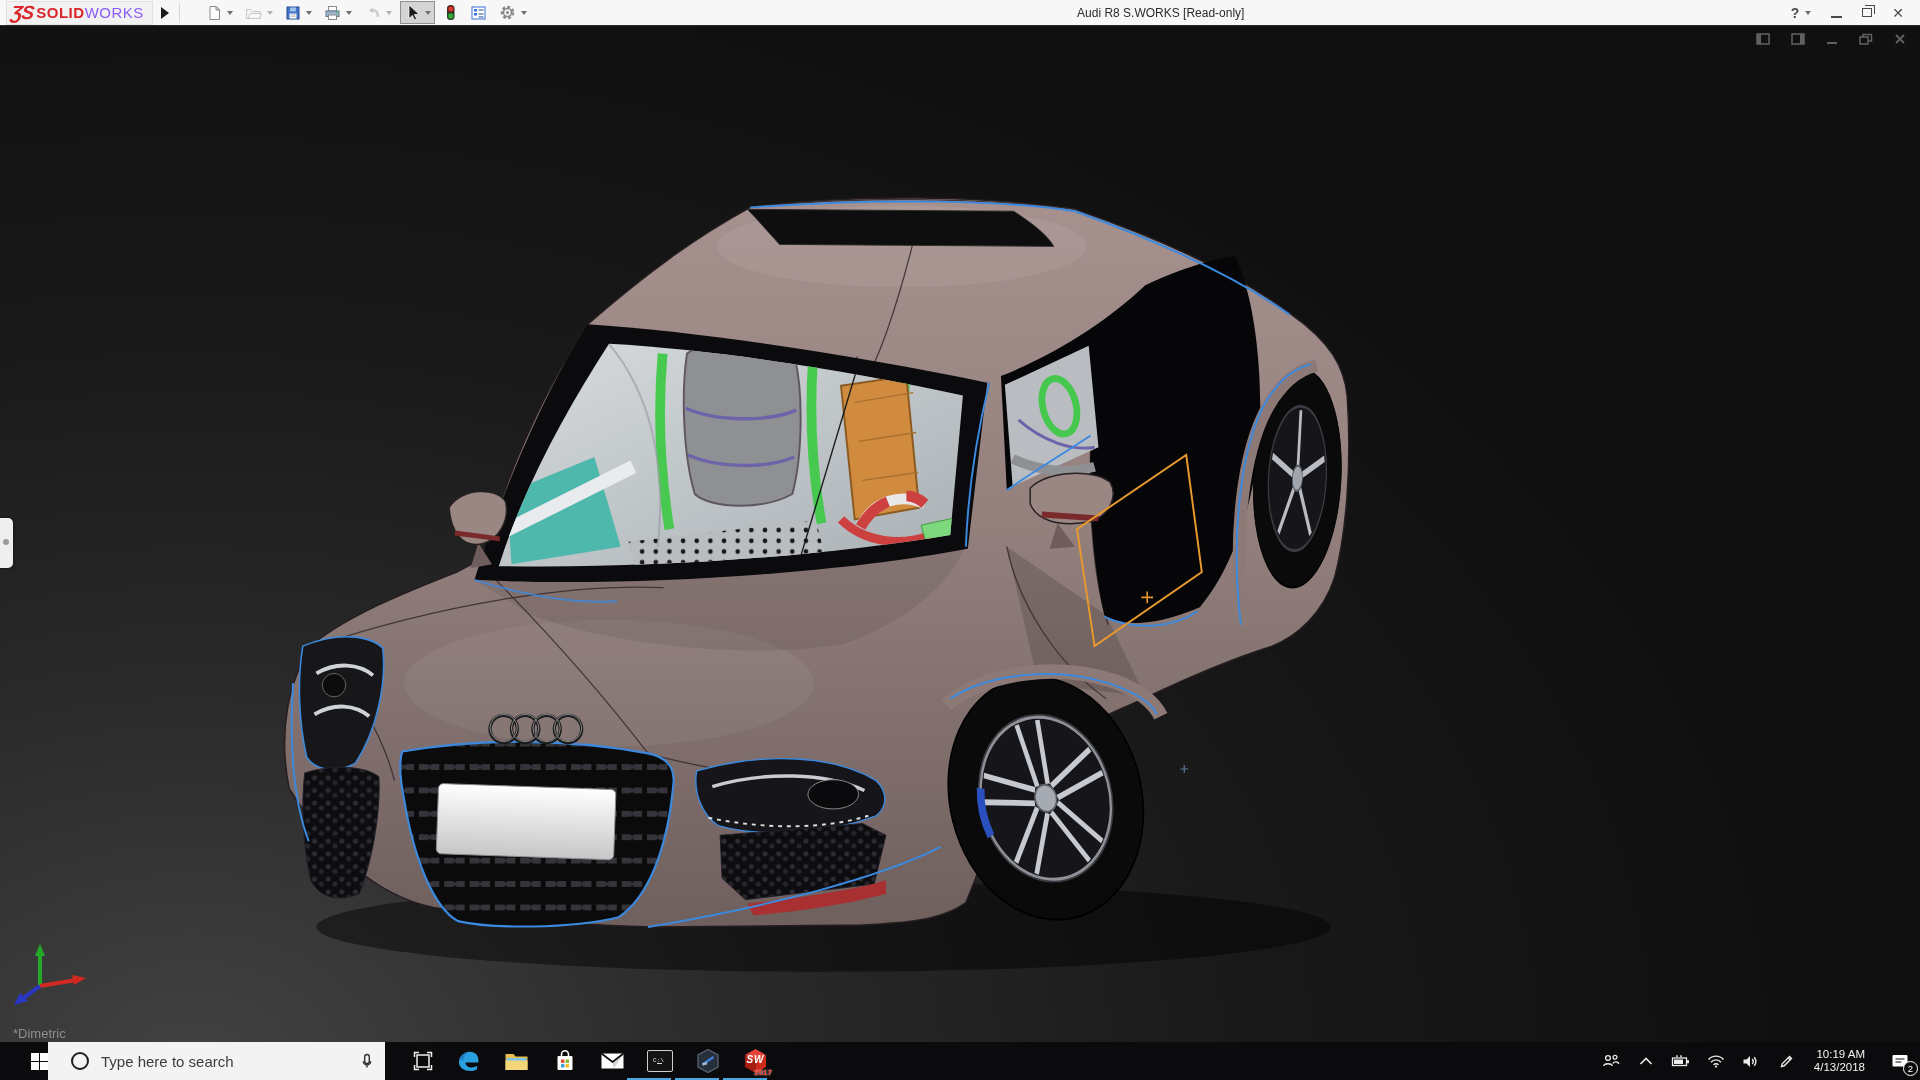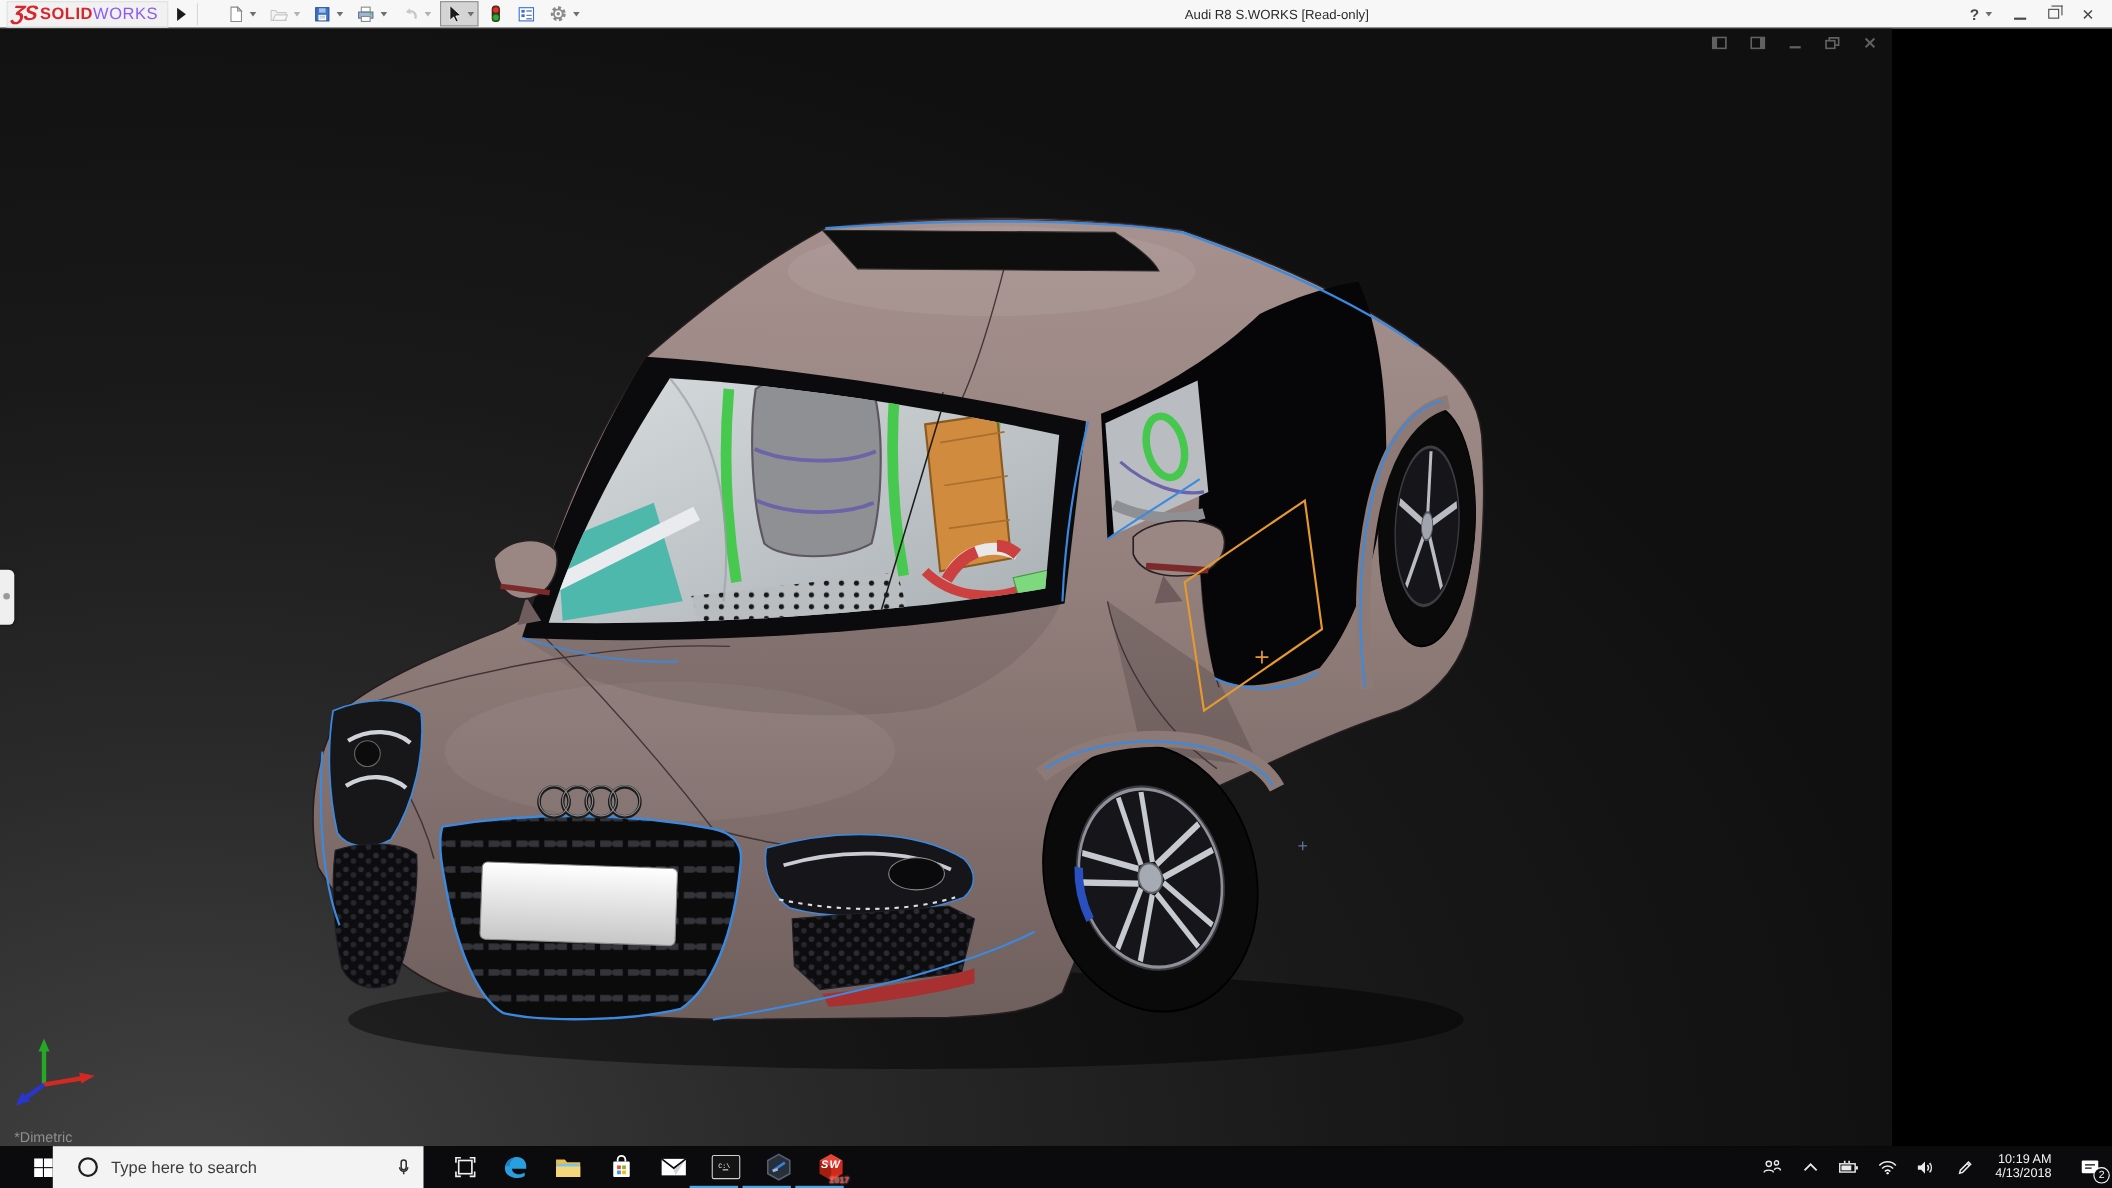--- a/index.html
+++ b/index.html
@@ -28,21 +28,21 @@
   .tb-title { flex:1; text-align:center; font-size:12px; color:#2b2b2b; white-space:nowrap; }
   .tb-right { display:flex; align-items:center; gap:20px; padding-right:16px; color:#4a4a4a; }
   .help-q { font-size:14px; font-weight:bold; color:#4a4a4a; }
   .win-min { width:11px; height:2px; background:#4a4a4a; margin-top:8px; }
   .win-restore { width:10px; height:9px; border:1.4px solid #4a4a4a; position:relative; background:#f7f7f7; }
   .win-restore::before { content:""; position:absolute; left:2px; top:-4px; width:9px; height:8px;
     border:1.4px solid #4a4a4a; border-bottom:none; border-left:none; }
   .win-close { font-size:14px; color:#4a4a4a; line-height:10px; }
 
   
-  .viewport { position:relative; width:1720px; height:1016px;
+  .viewport { position:relative; width:1920px; height:1016px;
     background:radial-gradient(ellipse 1600px 1100px at 10% 102%, #424242 0%, #2a2a2a 34%, #191919 66%, #101010 100%); }
   .model-svg { position:absolute; inset:0; }
   .doc-controls { position:absolute; top:7px; right:14px; display:flex; align-items:center; gap:21px; }
   .doc-controls svg { display:block; opacity:.85; }
   .side-tab { position:absolute; left:0; top:492px; width:13px; height:50px; background:#efefef;
     border-radius:0 5px 5px 0; box-shadow:0 0 3px rgba(0,0,0,.6); }
   .side-tab::after { content:""; position:absolute; left:3px; top:21px; width:6px; height:6px;
     border-radius:50%; background:#9a9a9a; }
   .triad { position:absolute; left:6px; bottom:28px; }
   .view-label { position:absolute; left:13px; bottom:1px; font-size:13px; color:#8f8f8f; }

